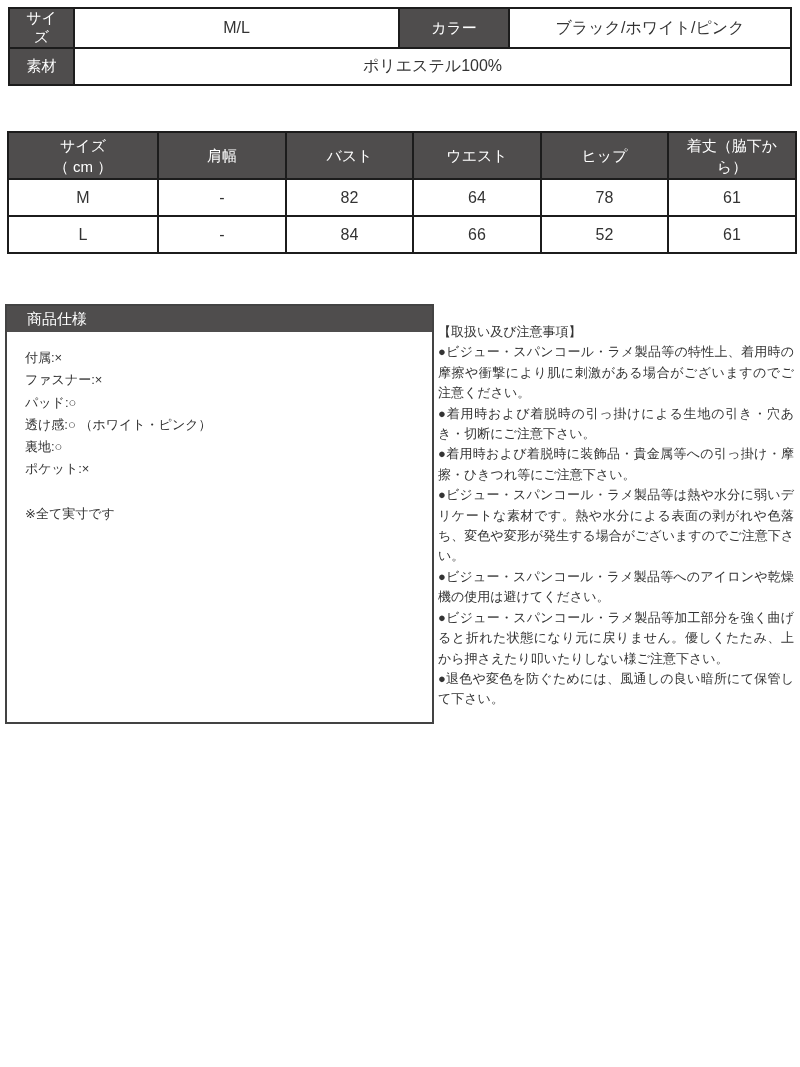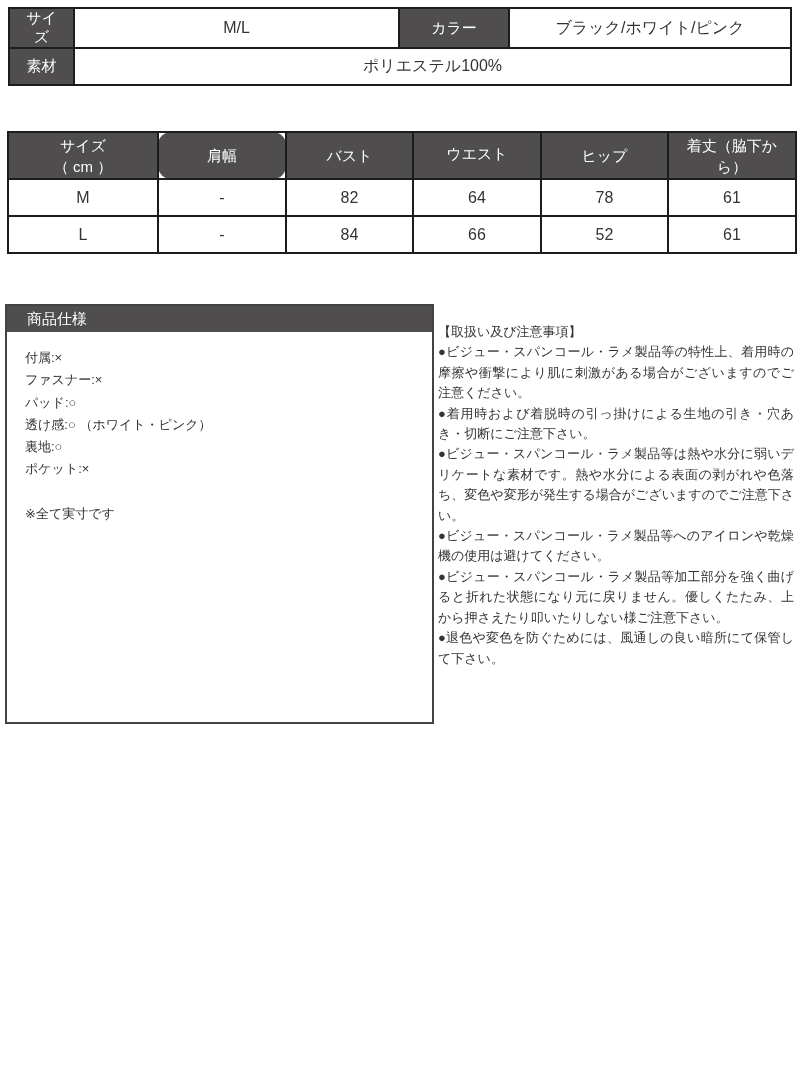--- a/index.html
+++ b/index.html
@@ -25,23 +25,23 @@
   .summary-table th,.summary-table td{height:37px;}
   .summary-table .c1{width:65px;}
   .summary-table .c2{width:325px;}
   .summary-table .c3{width:110px;}
   .summary-table .c4{width:282px;}
 
   .measure-table{left:7px;top:131px;width:788px;}
   .measure-table th{height:47px;line-height:21px;}
   .measure-table td{height:37px;}
   .measure-table .m1{width:150px;}
-  .measure-table .m2{width:128px;border-radius:13px;}
+  .measure-table .m2{width:128px;}
   .measure-table .m3{width:127px;}
-  .measure-table .m4{width:128px;font-family:Liberation Mono, monospace;}
+  .measure-table .m4{width:128px;}
   .measure-table .m5{width:127px;}
   .measure-table .m6{width:128px;}
 
   .spec-box{
     position:absolute;left:5px;top:304px;width:429px;height:420px;
     border:2px solid var(--box_border);background:#ffffff;
   }
   .spec-header{
     background:var(--header_bg);color:var(--header_text);
     height:26px;line-height:26px;padding-left:20px;font-size:15px;
@@ -116,17 +116,18 @@
     <div class="spec-line">裏地:○</div>
     <div class="spec-line">ポケット:×</div>
     <div class="spec-note">※全て実寸です</div>
   </div>
 </div>
 
 <div class="notes">
   <p>【取扱い及び注意事項】</p>
   <p>●ビジュー・スパンコール・ラメ製品等の特性上、着用時の摩擦や衝撃により肌に刺激がある場合がございますのでご注意ください。</p>
   <p>●着用時および着脱時の引っ掛けによる生地の引き・穴あき・切断にご注意下さい。</p>
+  <p>●着用時および着脱時に装飾品・貴金属等への引っ掛け・摩擦・ひきつれ等にご注意下さい。</p>
   <p>●ビジュー・スパンコール・ラメ製品等は熱や水分に弱いデリケートな素材です。熱や水分による表面の剥がれや色落ち、変色や変形が発生する場合がございますのでご注意下さい。</p>
   <p>●ビジュー・スパンコール・ラメ製品等へのアイロンや乾燥機の使用は避けてください。</p>
   <p>●ビジュー・スパンコール・ラメ製品等加工部分を強く曲げると折れた状態になり元に戻りません。優しくたたみ、上から押さえたり叩いたりしない様ご注意下さい。</p>
   <p>●退色や変色を防ぐためには、風通しの良い暗所にて保管して下さい。</p>
 </div>
 
 </body></html>

